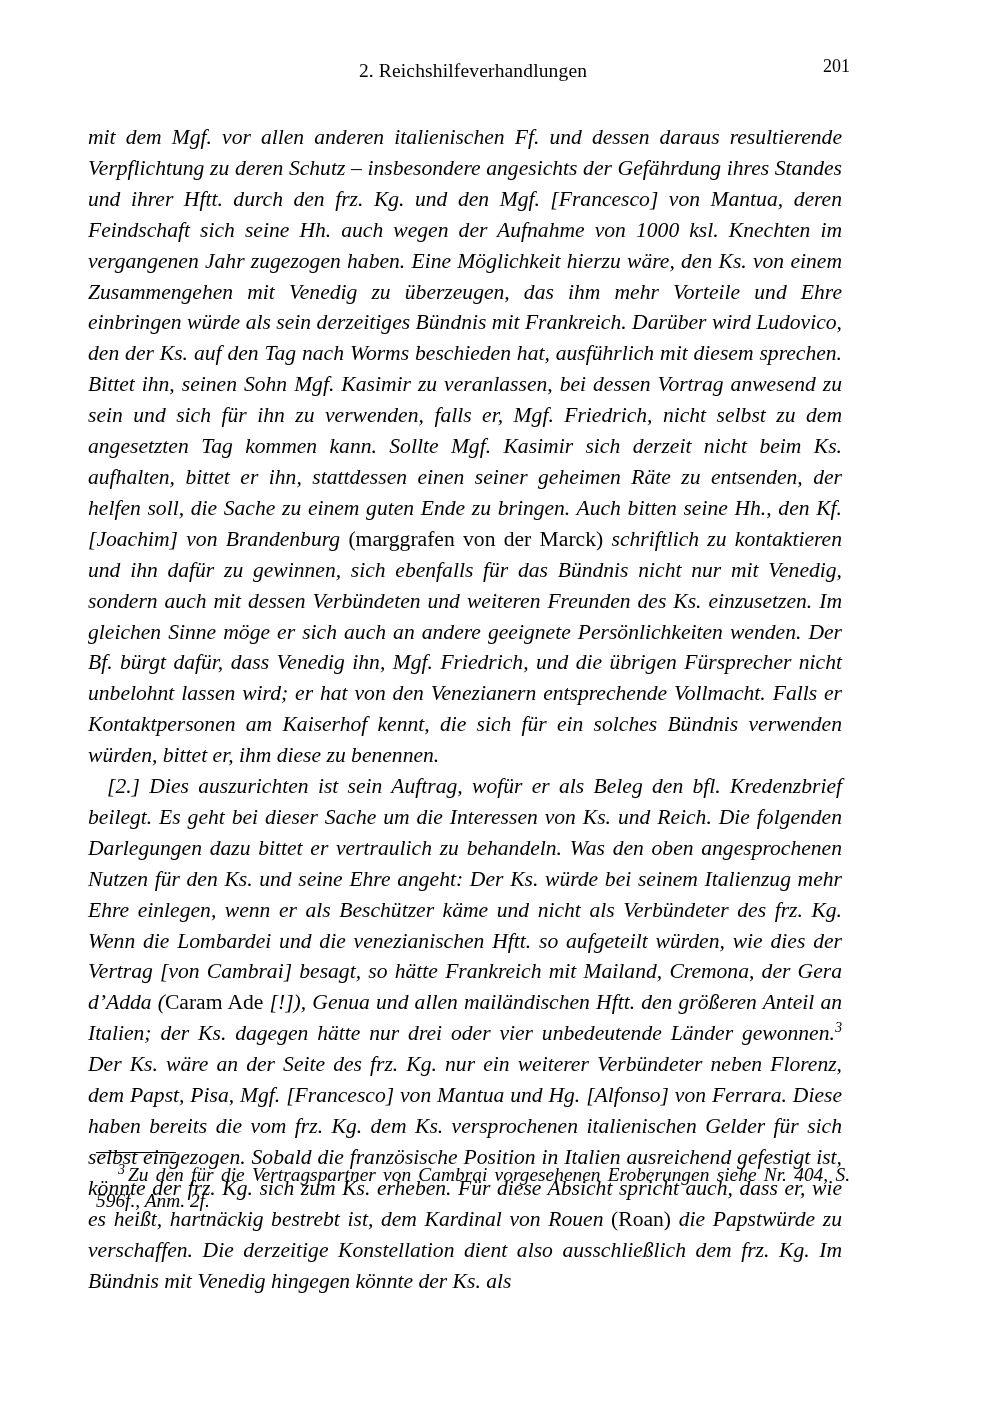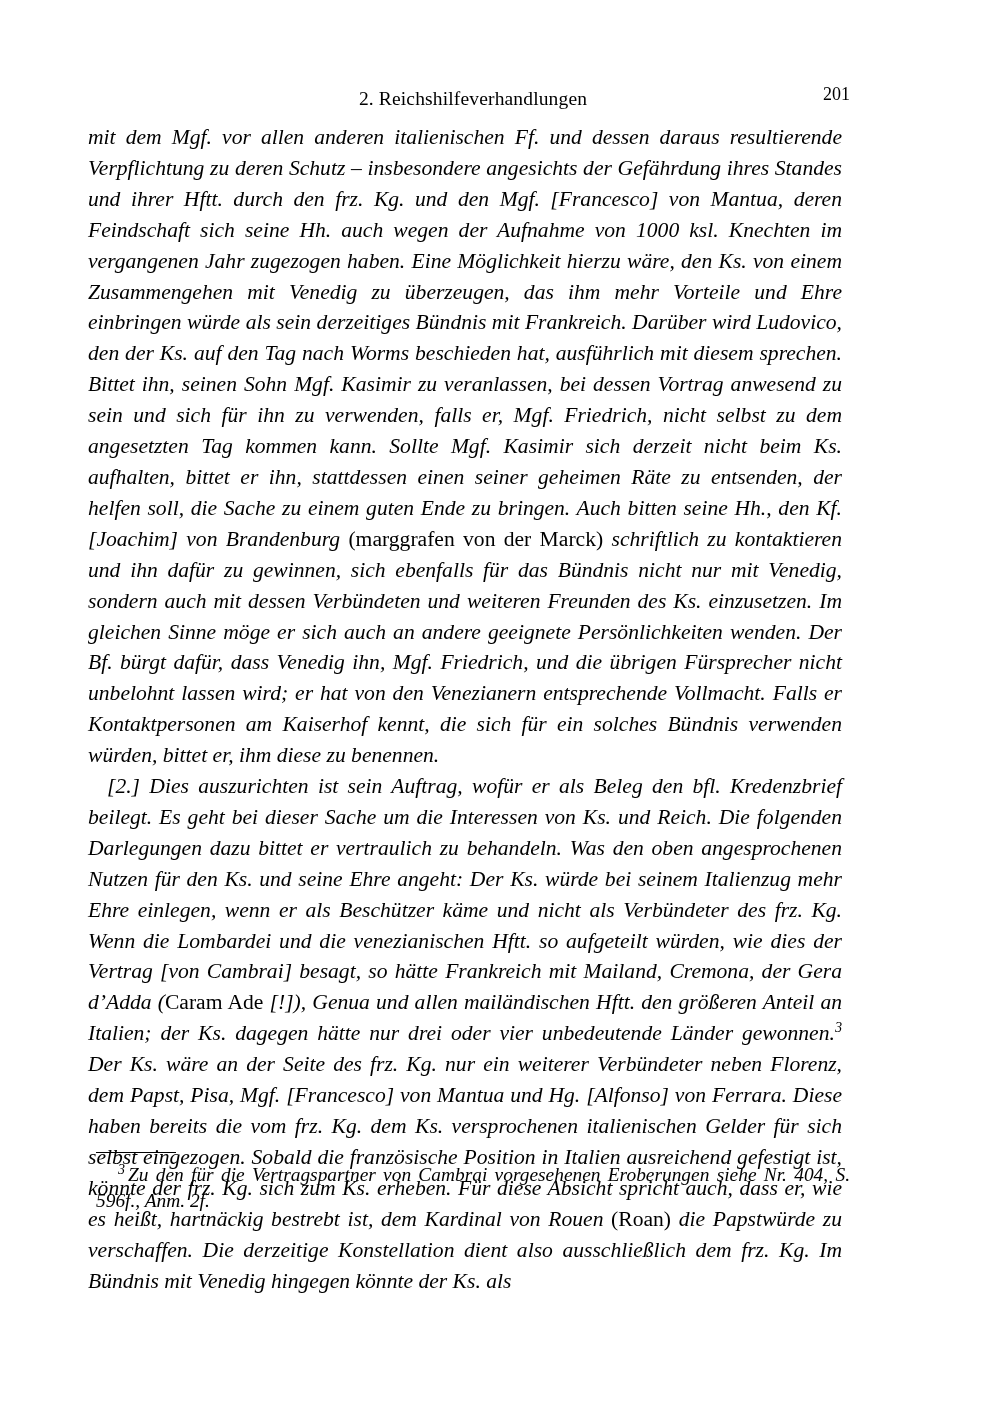--- a/index.html
+++ b/index.html
@@ -19,21 +19,21 @@
     position: absolute;
     left: 0; top: 0;
     width: 1004px;
     height: 1418px;
   }
 
   
   .running-head {
     position: absolute;
     left: 96px;
-    top: 88px;
+    top: 60px;
     width: 754px;
     height: 28px;
   }
   .running-head .rh-title {
     position: absolute;
     left: 0; right: 0;
     top: 0;
     text-align: center;
     font-size: 19.5px;
     letter-spacing: 0.15px;

